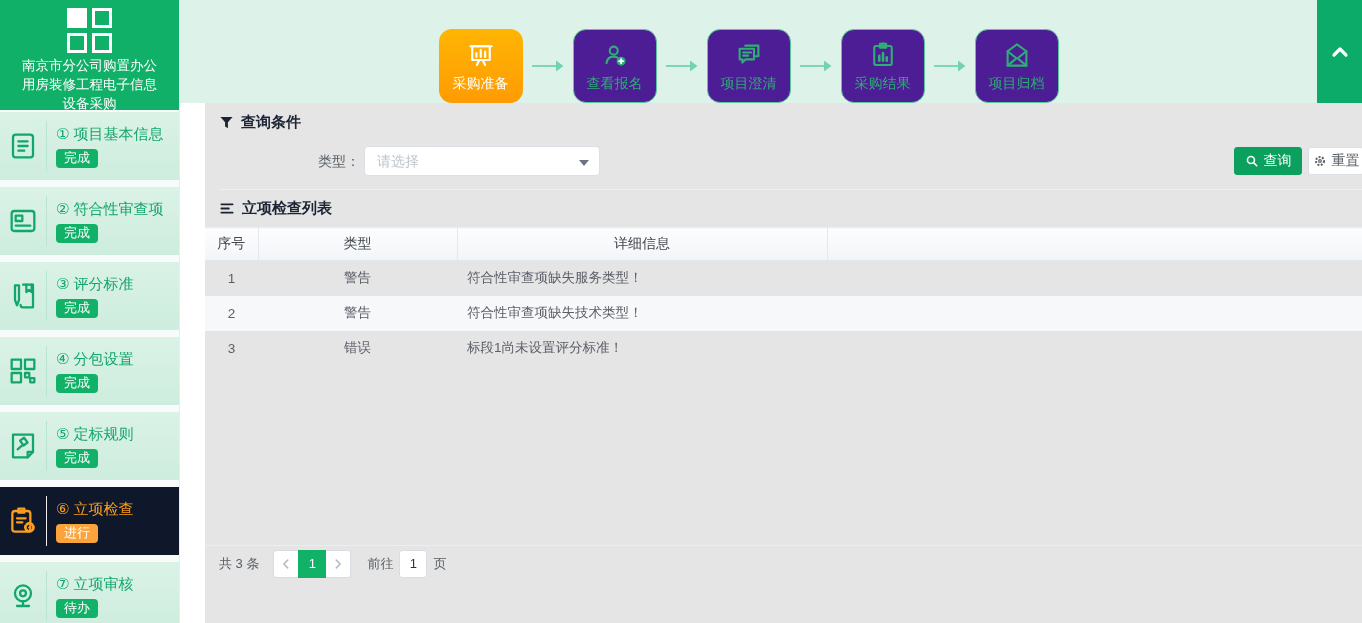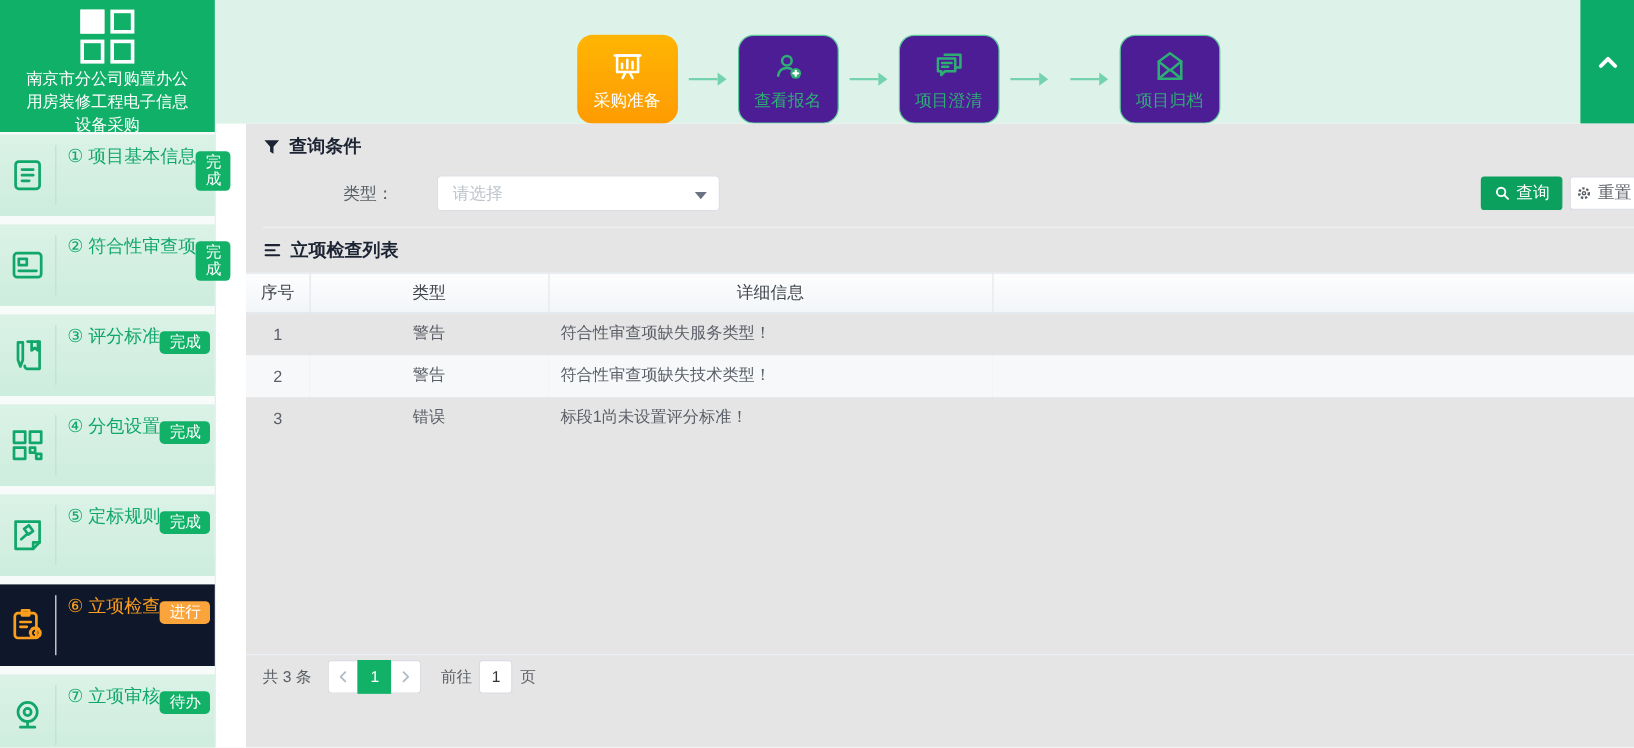--- a/index.html
+++ b/index.html
@@ -13,21 +13,21 @@
   .side-header { height:110px; background:#11b069; text-align:center; padding-top:8px; }
   .logo-grid { display:inline-grid; grid-template-columns:20px 20px; grid-template-rows:20px 20px; gap:5px; }
   .logo-sq { border:3px solid #fff; }
   .logo-sq.filled { background:#fff; }
   .side-title { margin:3px auto 0; width:140px; color:#fff; font-size:13.5px; line-height:19px; font-weight:500; }
   .side-items { padding-top:2px; }
   .side-item { height:68px; margin-bottom:7px; background:linear-gradient(180deg,#dbf2e7,#cdedde);
     display:flex; align-items:center; color:#12a76a; cursor:pointer; }
   .side-item .icon-cell { width:46px; display:flex; justify-content:center; flex:none; }
   .side-item .text-cell { border-left:1px solid #b9e4d0; padding-left:9px; height:50px;
-    display:flex; flex-direction:row; justify-content:center; }
+    display:flex; flex-direction:column; justify-content:center; }
   .item-line1 { font-size:15px; white-space:nowrap; }
   .item-line1 .num { margin-right:4px; }
   .badge { display:inline-block; align-self:flex-start; margin-top:5px; padding:2px 8px 3px;
     background:#12b168; color:#fff; font-size:13px; border-radius:4px; line-height:14px; }
   .side-item.active { background:#0f172a; color:#fb9e1d; }
   .side-item.active .text-cell { border-left-color:#ededed; }
   .side-item.active .badge { background:#fba43b; }
 
   
   .topbar { position:absolute; left:180px; top:0; width:1182px; height:103px; background:#ddf3ea; }
@@ -40,21 +40,21 @@
   .step.active { background:linear-gradient(180deg,#ffb503,#fe9b03); border:none; color:#fff; }
   .step-arrow { margin:0 8px; flex:none; display:flex; }
   .collapse-btn { position:absolute; right:0; top:0; width:45px; height:103px; background:#0cab69;
     display:flex; align-items:center; justify-content:center; cursor:pointer; border:none; }
 
   
   .content { position:absolute; left:180px; top:103px; width:1182px; height:520px; background:#e5e5e5;margin-left:25px; }
   .query-sec { padding:10px 14px 0; position:relative; }
   .sec-title { display:flex; align-items:center; gap:7px; font-size:15px; font-weight:bold; color:#1c2433; }
   .query-row { margin-top:14px; height:30px; position:relative; }
-  .q-label { position:absolute; left:45px; width:86px; text-align:center; line-height:30px;
+  .q-label { position:absolute; left:55px; width:86px; text-align:right; line-height:30px;
     font-size:14px; color:#5a6066; }
   .q-select { position:absolute; left:145px; width:236px; height:30px; border:1px solid #dcdfe6;
     border-radius:4px; background:#fff; cursor:pointer; }
   .q-select input { border:none; outline:none; width:200px; height:28px; padding-left:12px;
     font-size:14px; color:#606266; background:transparent; }
   .q-select input::placeholder { color:#bfc4cd; opacity:1; }
   .caret-down { position:absolute; right:10px; top:13px; width:0; height:0;
     border-left:5px solid transparent; border-right:5px solid transparent; border-top:6px solid #6b7382; }
   .q-buttons { position:absolute; right:9px; top:1px; display:flex; gap:6px; }
   .btn { height:28px; border-radius:3px; font-size:14px; display:inline-flex; align-items:center;
@@ -264,20 +264,31 @@
       <span class="lbl">项目澄清</span>
     </div>
 
     <span class="step-arrow">
       <svg width="34" height="14" viewBox="0 0 34 14">
           <path d="M1 7h24" stroke="#74d3ae" stroke-width="1.8"></path>
           <path d="M25 1.5L32.5 7L25 12.5z" fill="#74d3ae"></path>
         </svg>
     </span>
 
+    <div class="step">
+      <span>
+        <svg width="30" height="30" viewBox="0 0 24 24" fill="none" stroke="currentColor" stroke-width="1.7" stroke-linecap="round" stroke-linejoin="round">
+          <rect x="5" y="4.8" width="14" height="15.2" rx="1.5"></rect>
+            <path d="M9.5 3h5v3.2h-5z"></path>
+            <circle cx="12" cy="3.4" r="0.7"></circle>
+          <path d="M9 16.5v-3.8M12 16.5v-6M15 16.5v-2.6" stroke-width="2.1"></path>
+        </svg>
+        </span>
+      <span class="lbl">采购结果</span>
+    </div>
 
     <span class="step-arrow">
       <svg width="34" height="14" viewBox="0 0 34 14">
           <path d="M1 7h24" stroke="#74d3ae" stroke-width="1.8"></path>
           <path d="M25 1.5L32.5 7L25 12.5z" fill="#74d3ae"></path>
         </svg>
     </span>
 
     <div class="step">
       <span>

